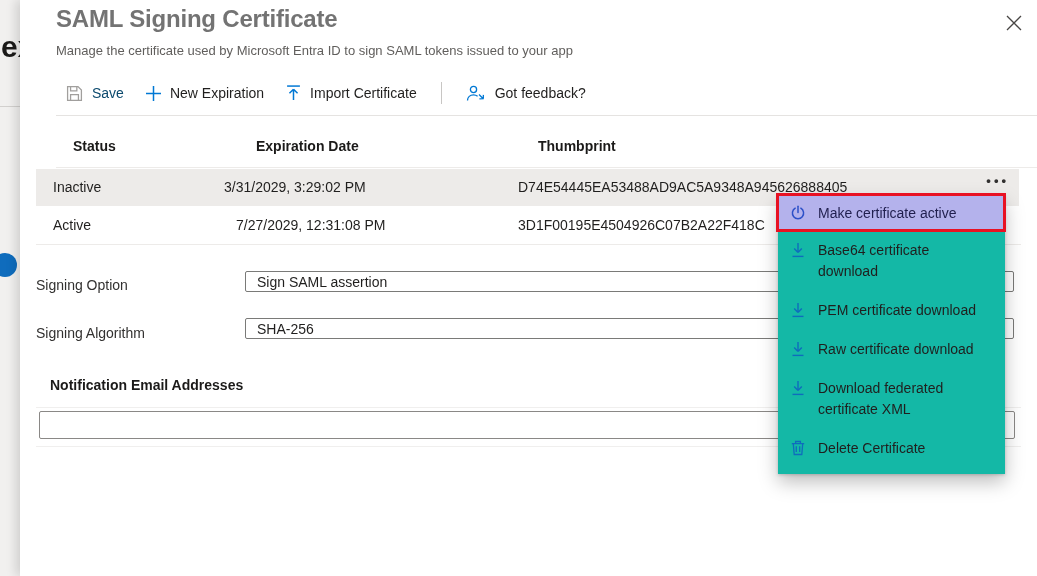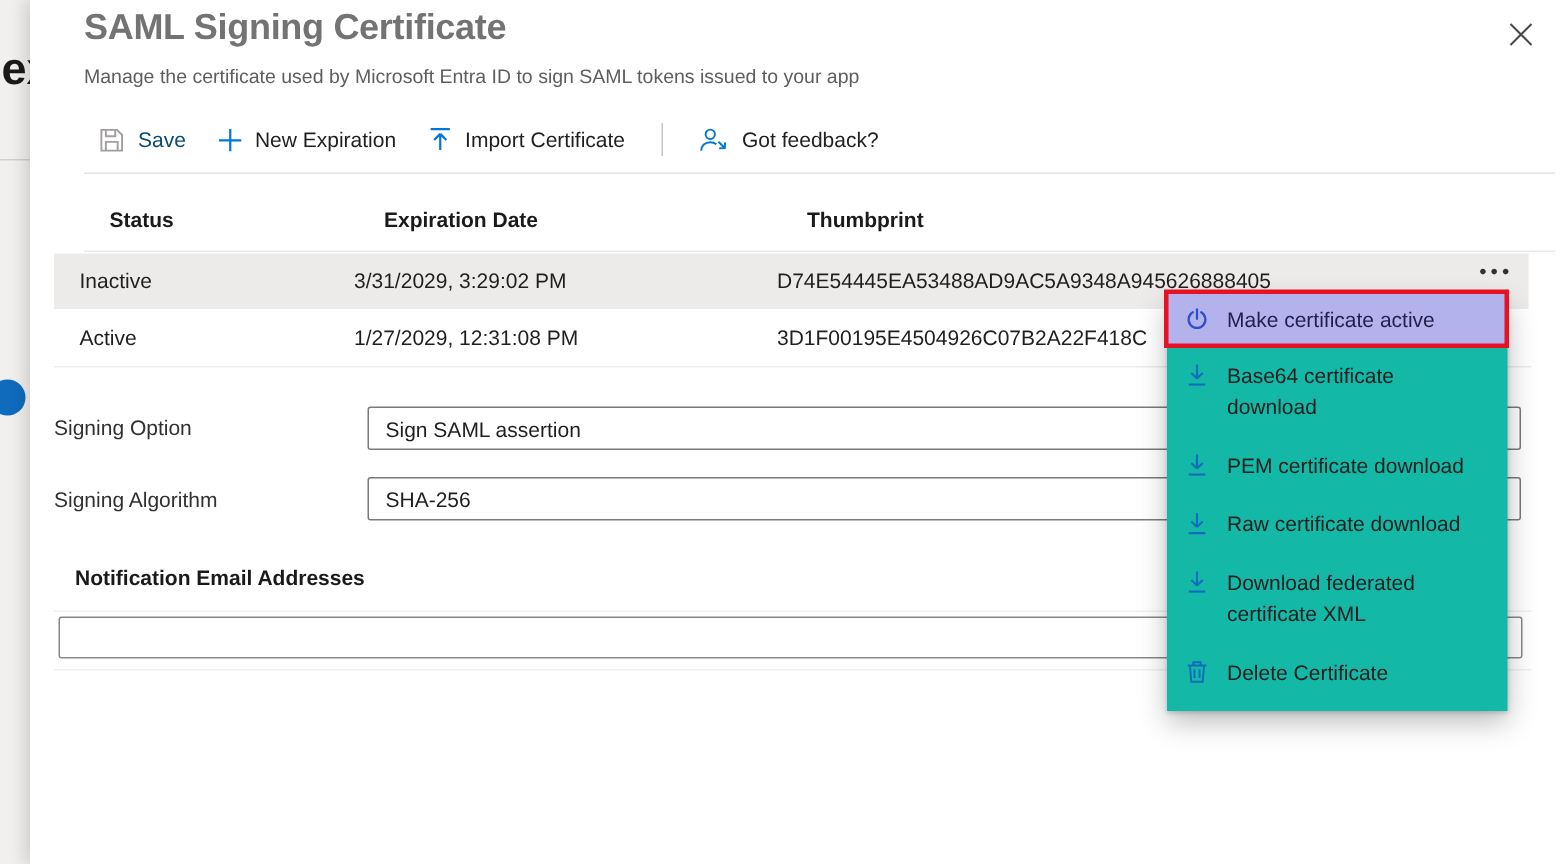--- a/index.html
+++ b/index.html
@@ -29,21 +29,21 @@
   
   .th { position: absolute; top: 138px; font-size: 14px; font-weight: 700; color: #1b1a19; }
   .header-hr { position: absolute; left: 36px; top: 167px; width: 985px; height: 1px; background: #edebe9; }
   .trow { position: absolute; left: 36px; width: 983px; height: 37px; font-size: 14px; color: #201f1e; }
   .trow.alt { background: #edebe9; }
   .trow .cell { position: absolute; top: 10px; white-space: nowrap; }
   .row-hr { position: absolute; left: 36px; top: 244px; width: 985px; height: 1px; background: #edebe9; }
   .more { position: absolute; right: 10px; top: 4px; font-size: 13px; font-weight: 700; letter-spacing: 3px; color: #323130; cursor: pointer; }
   
   .field-label { position: absolute; left: 36px; font-size: 14px; color: #323130; }
-  .select { position: absolute; left: 245px; width: 769px; height: 29px; border: 1px solid #7a7a78; border-radius: 2px; background: #fff; display: flex; align-items: center; padding: 0 11px; font-size: 14px; color: #201f1e; cursor: pointer; }
+  .select { position: absolute; left: 245px; width: 769px; height: 21px; border: 1px solid #7a7a78; border-radius: 2px; background: #fff; display: flex; align-items: center; padding: 0 11px; font-size: 14px; color: #201f1e; cursor: pointer; }
   .section-label { position: absolute; left: 50px; top: 377px; font-size: 14px; font-weight: 700; color: #1b1a19; }
   .sec-hr1 { position: absolute; left: 36px; top: 407px; width: 985px; height: 1px; background: #f0efee; }
   .sec-hr2 { position: absolute; left: 36px; top: 446px; width: 985px; height: 1px; background: #f0efee; }
   .email-input { position: absolute; left: 39px; top: 411px; width: 976px; height: 28px; border: 1px solid #8a8886; border-radius: 2px; font-family: "Liberation Sans", sans-serif; font-size: 14px; padding: 0 10px; color: #201f1e; }
   
   .menu { position: absolute; left: 778px; top: 195px; width: 227px; background: #14b8a6; box-shadow: 0 8px 18px rgba(0,0,0,.26), 0 1px 3px rgba(0,0,0,.18); z-index: 5; padding-bottom: 6px; }
   .mi { display: flex; align-items: flex-start; gap: 12px; padding: 9px 12px; font-size: 14px; line-height: 21px; color: #201f1e; cursor: pointer; }
   .mi .ic { display: flex; color: #0f6cbd; flex: 0 0 16px; margin-top: 2px; }
   .mi.hl { background: #b4b2ec; color: #201f4e; align-items: center; height: 36px; padding: 0 12px; }
   .mi.hl .ic { color: #2d50c8; margin-top: 0; }
@@ -113,27 +113,27 @@
     <div class="toolbar-hr"></div>
 
     <div class="th" style="left:53px">Status</div>
     <div class="th" style="left:236px">Expiration Date</div>
     <div class="th" style="left:518px">Thumbprint</div>
     <div class="header-hr"></div>
   </div>
 
   <div class="trow alt" style="top:169px">
     <span class="cell" style="left:17px">Inactive</span>
-    <span class="cell" style="left:200px">3/31/2029, 3:29:02 PM</span>
+    <span class="cell" style="left:188px">3/31/2029, 3:29:02 PM</span>
     <span class="cell" style="left:482px">D74E54445EA53488AD9AC5A9348A945626888405</span>
     <span class="more">•••</span>
   </div>
   <div class="trow" style="top:207px">
     <span class="cell" style="left:17px">Active</span>
-    <span class="cell" style="left:200px">1/27/2029, 12:31:08 PM</span>
+    <span class="cell" style="left:200px">7/27/2029, 12:31:08 PM</span>
     <span class="cell" style="left:482px">3D1F00195E4504926C07B2A22F418C</span>
     <span class="more">•••</span>
   </div>
   <div class="row-hr"></div>
 
   <div class="field-label" style="top:277px">Signing Option</div>
   <div class="select" style="top:271px">
     <span>Sign SAML assertion</span>
   </div>
   <div class="field-label" style="top:325px">Signing Algorithm</div>

